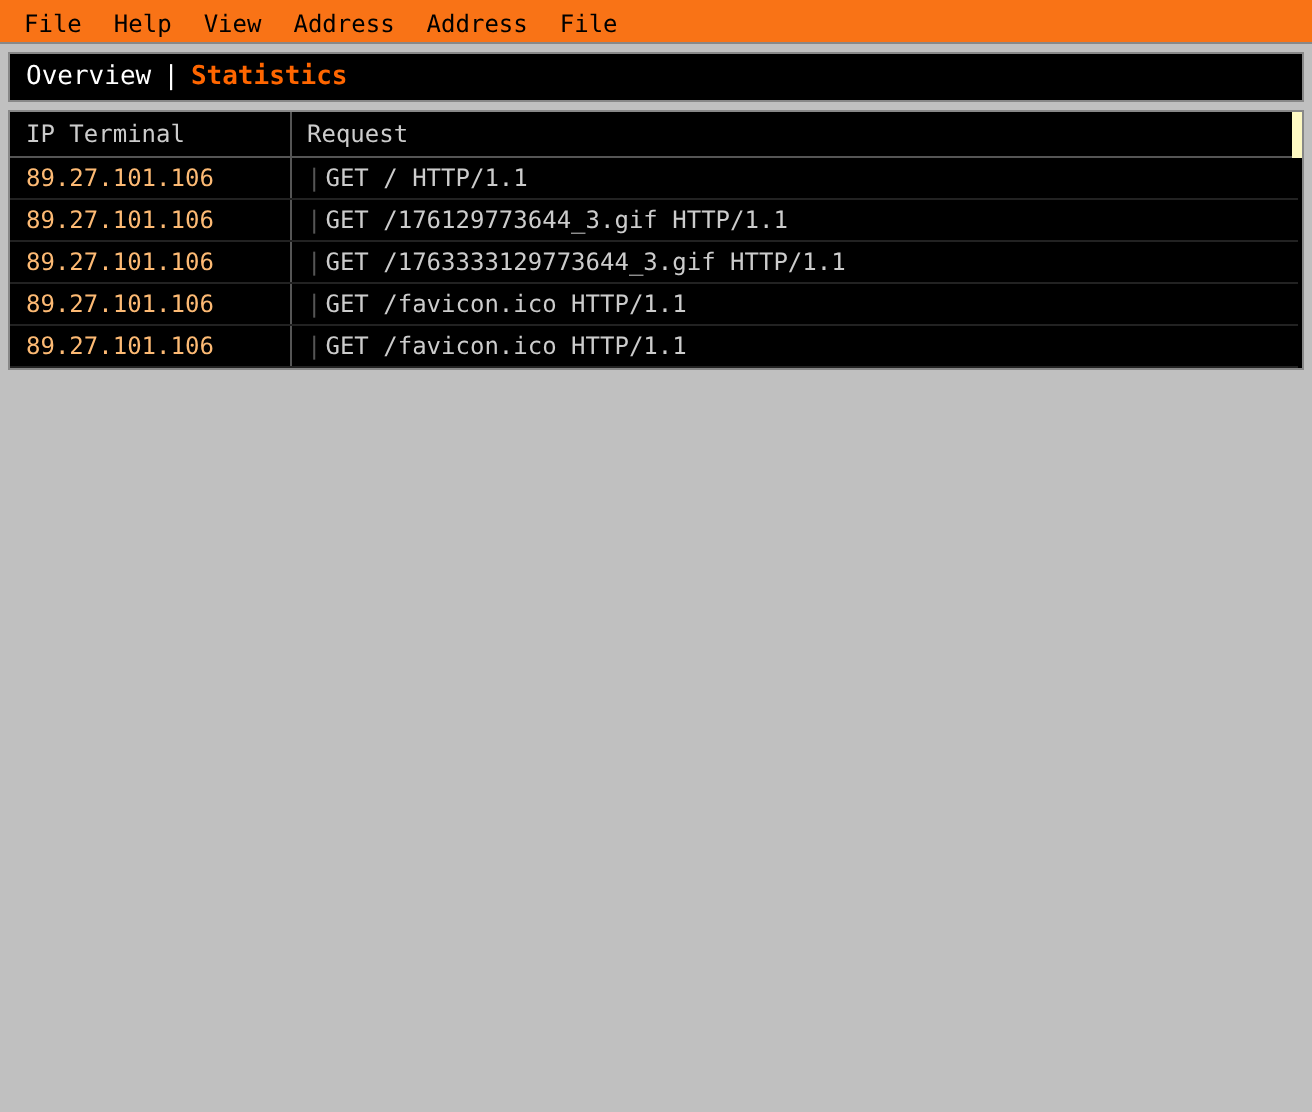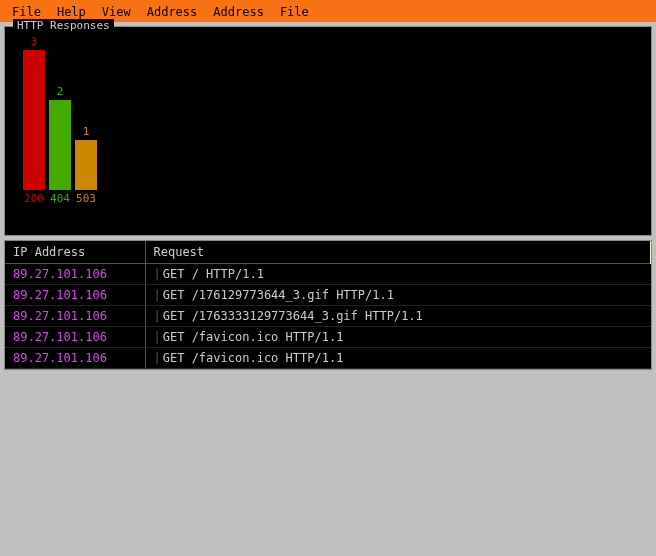--- a/index.html
+++ b/index.html
@@ -133,25 +133,25 @@
     thead tr {
       border-bottom: 1px solid #555;
     }
 
     th {
       color: #ccc;
       font-weight: normal;
       text-align: left;
       padding: 4px 8px;
       font-size: 12px;
-      border-right: 1px solid #fef9c3;
+      border-right: 5px solid #fef9c3;
     }
 
     td {
-      color: #d946ef;
+      color: #fdba74;
       padding: 3px 8px;
       font-size: 12px;
       border-bottom: 1px solid #222;
     }
 
     .col-ip {
       width: 140px;
       border-right: 1px solid #555;
     }
 
@@ -172,51 +172,32 @@
   <span class="menu-item">File</span>
   <span class="menu-item">Help</span>
   <span class="menu-item">View</span>
   <span class="menu-item">Address</span>
   <span class="menu-item">Address</span>
   <span class="menu-item">File</span>
 </div>
 
 <div class="main-content">
 
-
-  <div class="http-responses-panel">
-    <span class="panel-legend">HTTP Responses</span>
-    <div class="chart-area">
-
-      <div class="bar-group">
-        <span class="bar-count" style="color:#cc0000;">3</span>
-        <div class="bar" style="height:140px; background:#cc0000;"></div>
-        <span class="bar-label" style="color:#cc0000;">200</span>
-      </div>
-
-      <div class="bar-group">
-        <span class="bar-count" style="color:#44aa00;">2</span>
-        <div class="bar" style="height:90px; background:#44aa00;"></div>
-        <span class="bar-label" style="color:#44aa00;">404</span>
-      </div>
-
-      <div class="bar-group">
-        <span class="bar-count" style="color:#cc8800;">1</span>
-        <div class="bar" style="height:50px; background:#cc8800;"></div>
-        <span class="bar-label" style="color:#cc8800;">503</span>
-      </div>
-
-    </div>
+  <div class="tabs-bar">
+    <span class="tab-overview">Overview</span>
+    <span class="tab-separator">|</span>
+    <span class="tab-statistics">Statistics</span>
   </div>
+
 
   <div class="table-panel">
     <table>
       <thead>
         <tr>
-          <th class="col-ip">IP Address</th>
+          <th class="col-ip">IP Terminal</th>
           <th class="col-request">Request</th>
         </tr>
       </thead>
       <tbody id="table-body">
       <tr>
             <td class="col-ip">89.27.101.106</td>
             <td class="col-request"><span class="request-bar">|</span>GET / HTTP/1.1</td>
           </tr>
           <tr>
             <td class="col-ip">89.27.101.106</td>

